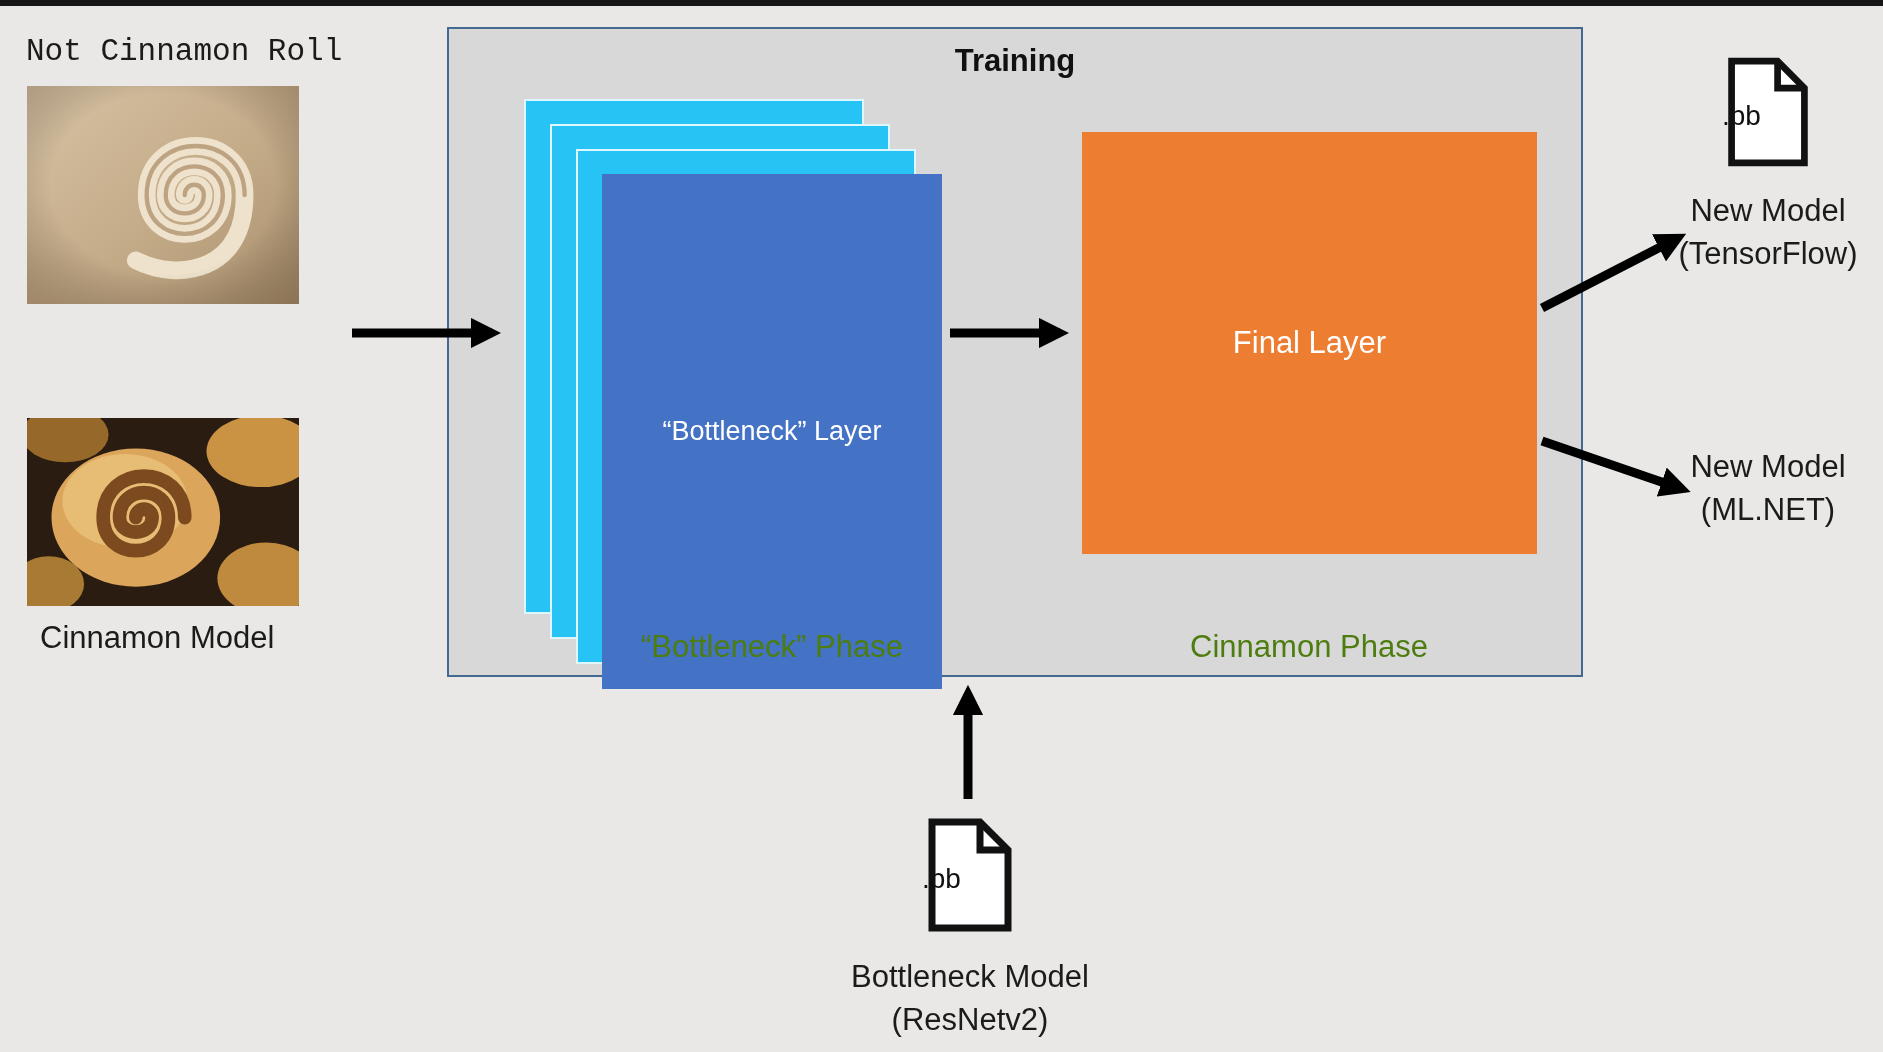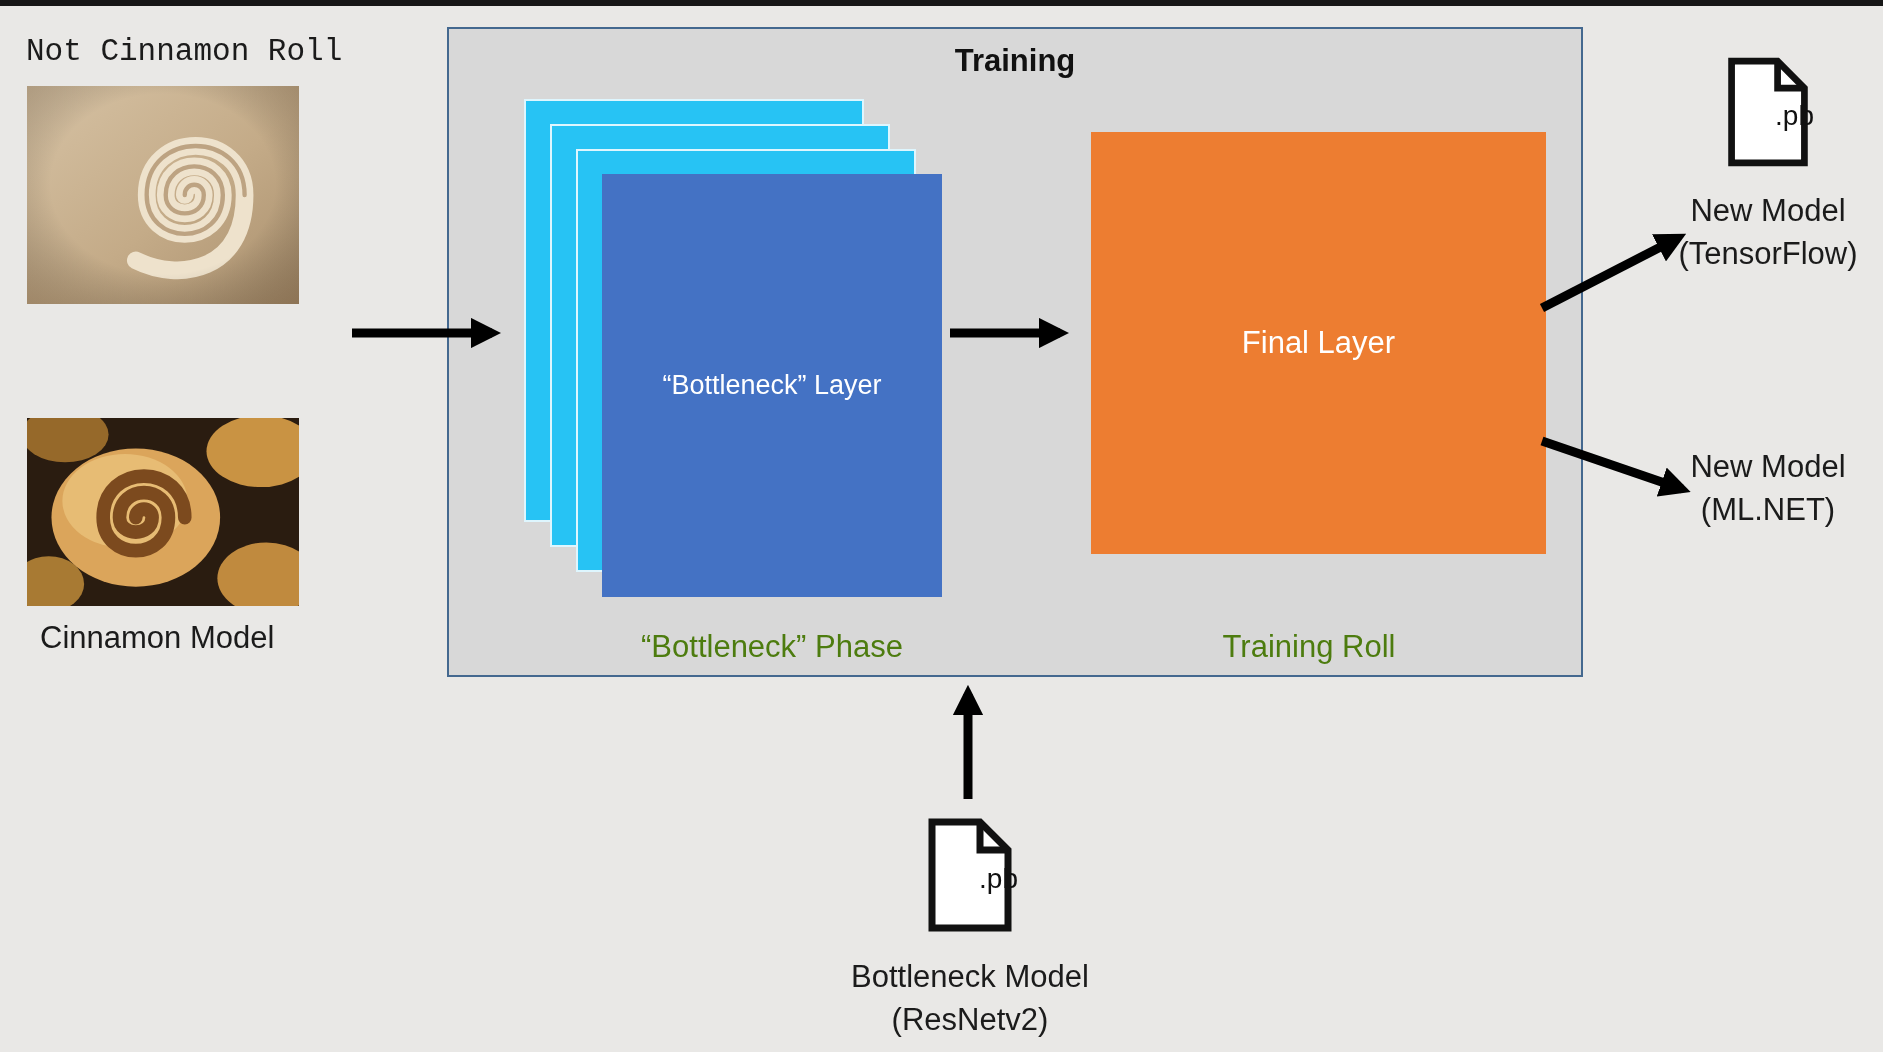--- a/index.html
+++ b/index.html
@@ -20,51 +20,51 @@
   .rolls-photo { left:27px; top:418px; width:272px; height:188px; }
 
   .training-box {
     position:absolute; left:447px; top:27px; width:1136px; height:650px;
     background:#d8d8d8; border:2px solid #44688f; box-sizing:border-box;
   }
   .training-title {
     position:absolute; top:14px; left:0; width:100%;
     text-align:center; font-weight:bold; font-size:31px; color:#111;
   }
-  .sheet { position:absolute; width:340px; height:423px; box-sizing:border-box; }
+  .sheet { position:absolute; width:340px; height:515px; box-sizing:border-box; }
   .cyan { background:#27c3f4; border:2px solid rgba(255,255,255,0.85); }
   .cyan.s0 { left:75px;  top:70px; }
   .cyan.s1 { left:101px; top:95px; }
   .cyan.s2 { left:127px; top:120px; }
   .blue {
     left:153px; top:145px; background:#4472c4;
     display:flex; align-items:center; justify-content:center;
   }
   .blue span { color:#ffffff; font-size:27px; }
   .orange {
     position:absolute; left:633px; top:103px; width:455px; height:422px;
-    background:#ed7d31; display:flex; align-items:center; justify-content:center;margin-left:9px;
+    background:#ed7d31; display:flex; align-items:center; justify-content:center;
   }
   .orange span { color:#ffffff; font-size:31px; }
   .phase-label { position:absolute; font-size:31px; text-align:center; color:#4d7c0f; }
   .bneck-phase { left:113px; top:600px; width:420px; }
   .train-phase { left:660px; top:600px; width:400px; }
 
   .arrows { position:absolute; left:0; top:0; width:1883px; height:1052px; pointer-events:none; }
 
   .output { position:absolute; text-align:center; font-size:31px; color:#1b1b1b; }
   .out-tf   { left:1648px; top:55px;  width:240px; }
   .out-ml   { left:1648px; top:425px; width:240px; }
   .out-pre  { left:830px;  top:815px; width:280px; }
   .doc-icon { position:relative; width:92px; height:114px; margin:0 auto; }
   .out-pre .doc-icon { width:96px; height:120px; }
   .doc-icon svg { display:block; width:100%; height:100%; }
   .file-label {
     position:absolute; left:0; right:0; top:50%; transform:translateY(-36%);
-    text-align:right; font-size:28px; color:#111;
+    text-align:left; font-size:28px; color:#111;
   }
   .cap { margin-top:20px; line-height:1.4; }
 </style>
 </head>
 <body>
 
 <div class="canvas">
 
   <div class="top-border"></div>
 
@@ -113,21 +113,21 @@
     <div class="sheet cyan s2"></div>
     <div class="sheet blue">
       <span>“Bottleneck” Layer</span>
     </div>
 
     <div class="orange">
       <span>Final Layer</span>
     </div>
 
     <div class="phase-label bneck-phase">“Bottleneck” Phase</div>
-    <div class="phase-label train-phase">Training Roll</div>
+    <div class="phase-label train-phase">Cinnamon Phase</div>
   </div>
 
   <svg class="arrows">
     <defs>
       <marker id="ah" viewBox="0 0 10 10" refX="7" refY="5" markerWidth="3.4" markerHeight="3.4" orient="auto">
         <path d="M0 0 L10 5 L0 10 Z" fill="#000"></path>
       </marker>
     </defs>
     <line x1="352" y1="333" x2="492" y2="333" stroke="#000" stroke-width="9" marker-end="url(#ah)"></line>
     <line x1="950" y1="333" x2="1060" y2="333" stroke="#000" stroke-width="9" marker-end="url(#ah)"></line>

